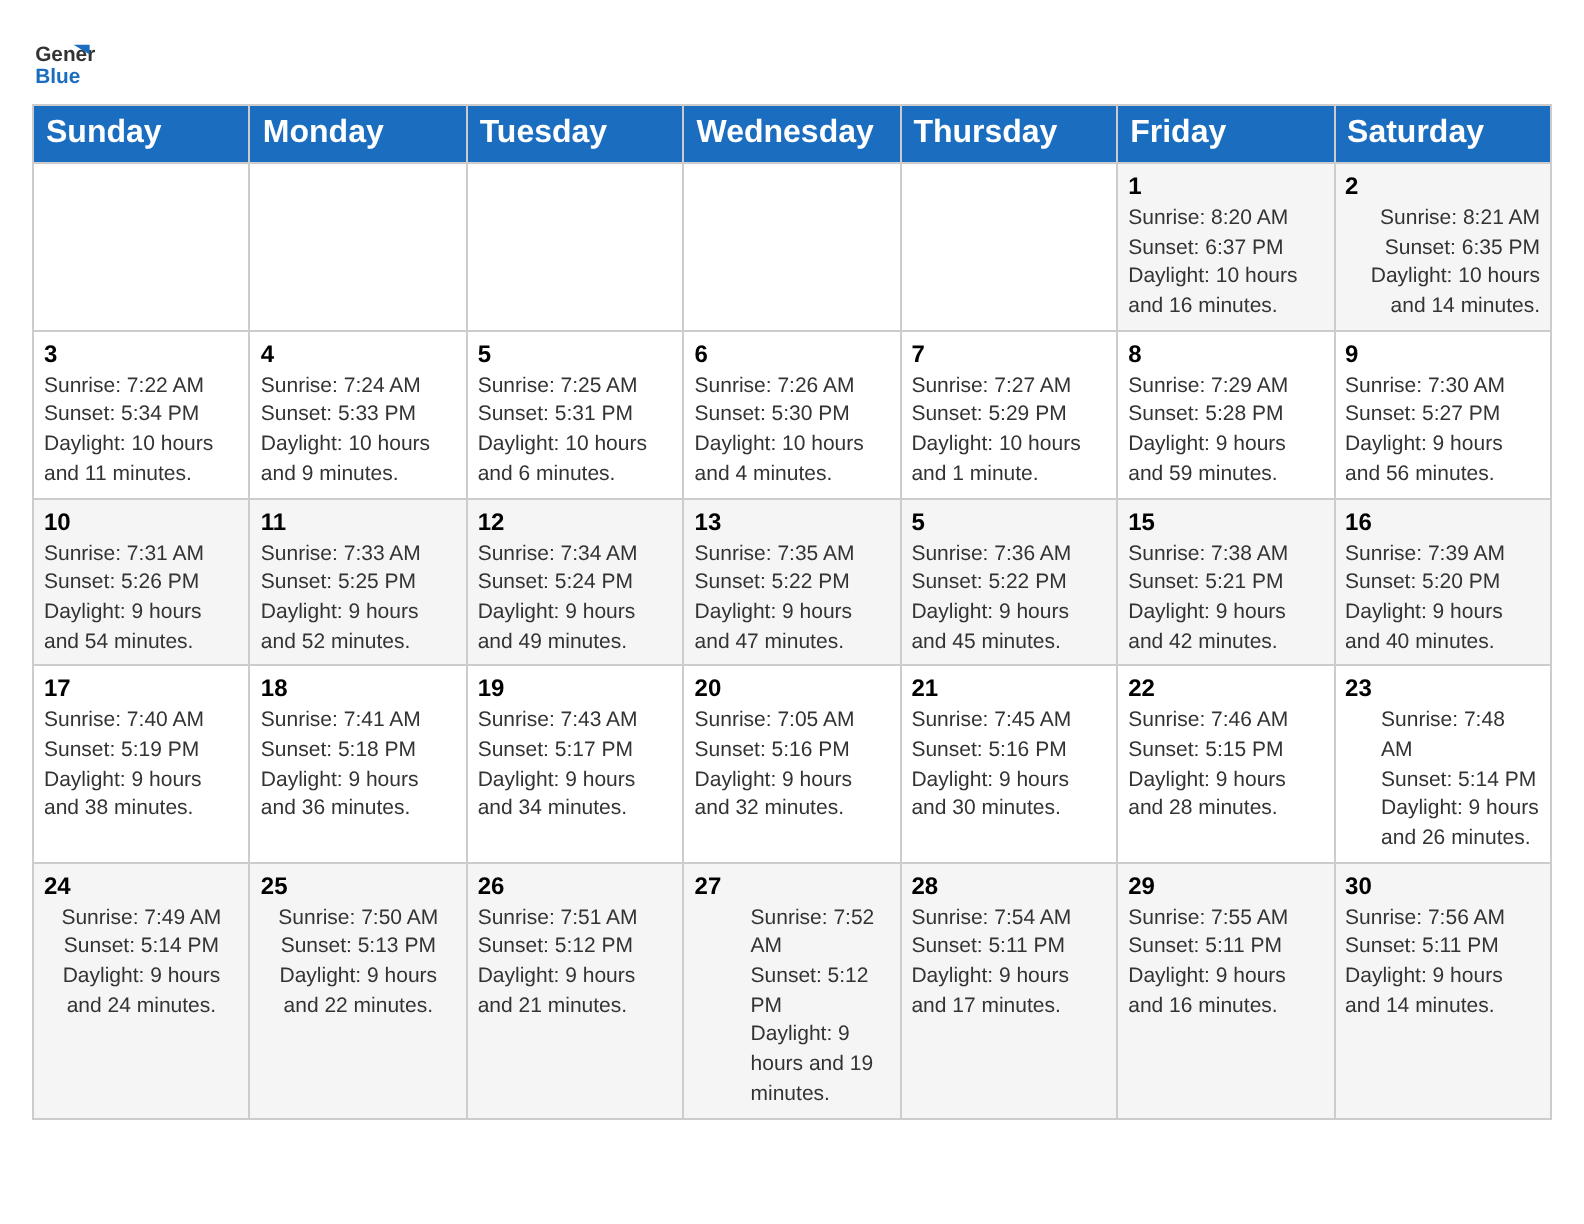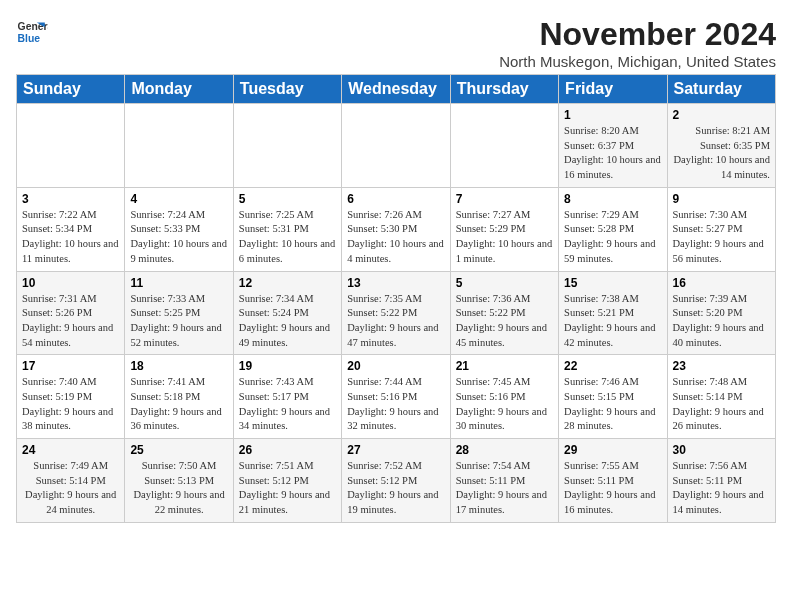--- a/index.html
+++ b/index.html
@@ -68,40 +68,35 @@
     }
     .day-num {
       font-weight: bold;
       font-size: 12px;
       display: block;
       margin-bottom: 2px;
     }
     .day-info {
       color: #333;
       line-height: 1.4;
-      font-family: Liberation Serif, serif;
     }
     .empty-cell {
       background: #fff !important;
     }
   </style>
 </head>
 <body>
 
 <div class="header-area">
   <div class="logo">
     <svg class="logo-icon" viewBox="0 0 40 40">
       <text x="2" y="18" font-size="13" font-weight="bold" fill="#333">General</text>
       <text x="2" y="32" font-size="13" font-weight="bold" fill="#1a6dbf">Blue</text>
       <polygon points="26,8 36,14 36,8" fill="#1a6dbf"></polygon>
     </svg>
-  </div>
-  <div class="title-area">
-    <div class="month-title">November 2024</div>
-    <div class="location-title">North Muskegon, Michigan, United States</div>
   </div>
 </div>
 
 <table>
   <thead>
     <tr id="days-header">
         <th>Sunday</th>
         <th>Monday</th>
         <th>Tuesday</th>
         <th>Wednesday</th>
@@ -232,39 +227,39 @@
 Daylight: 9 hours and 36 minutes.</div>
         </td>
         <td>
           <span class="day-num">19</span>
           <div class="day-info" style="white-space: pre-line;">Sunrise: 7:43 AM
 Sunset: 5:17 PM
 Daylight: 9 hours and 34 minutes.</div>
         </td>
         <td>
           <span class="day-num">20</span>
-          <div class="day-info" style="white-space: pre-line;">Sunrise: 7:44 AM
+          <div class="day-info" style="white-space: pre-line;">Sunrise: 7:05 AM
 Sunset: 5:16 PM
 Daylight: 9 hours and 32 minutes.</div>
         </td>
         <td>
           <span class="day-num">21</span>
           <div class="day-info" style="white-space: pre-line;">Sunrise: 7:45 AM
 Sunset: 5:16 PM
 Daylight: 9 hours and 30 minutes.</div>
         </td>
         <td>
           <span class="day-num">22</span>
           <div class="day-info" style="white-space: pre-line;">Sunrise: 7:46 AM
 Sunset: 5:15 PM
 Daylight: 9 hours and 28 minutes.</div>
         </td>
         <td>
           <span class="day-num">23</span>
-          <div class="day-info" style="white-space: pre-line;">Sunrise: 7:48 AM
+          <div class="day-info" style="white-space: pre-line; margin-left: 18px;">Sunrise: 7:48 AM
 Sunset: 5:14 PM
 Daylight: 9 hours and 26 minutes.</div>
         </td>
       </tr>
       <tr>
         <td>
           <span class="day-num">24</span>
           <div class="day-info" style="white-space: pre-line; text-align: center;">Sunrise: 7:49 AM
 Sunset: 5:14 PM
 Daylight: 9 hours and 24 minutes.</div>
@@ -276,21 +271,21 @@
 Daylight: 9 hours and 22 minutes.</div>
         </td>
         <td>
           <span class="day-num">26</span>
           <div class="day-info" style="white-space: pre-line;">Sunrise: 7:51 AM
 Sunset: 5:12 PM
 Daylight: 9 hours and 21 minutes.</div>
         </td>
         <td>
           <span class="day-num">27</span>
-          <div class="day-info" style="white-space: pre-line;">Sunrise: 7:52 AM
+          <div class="day-info" style="white-space: pre-line; margin-left: 28px;">Sunrise: 7:52 AM
 Sunset: 5:12 PM
 Daylight: 9 hours and 19 minutes.</div>
         </td>
         <td>
           <span class="day-num">28</span>
           <div class="day-info" style="white-space: pre-line;">Sunrise: 7:54 AM
 Sunset: 5:11 PM
 Daylight: 9 hours and 17 minutes.</div>
         </td>
         <td>

